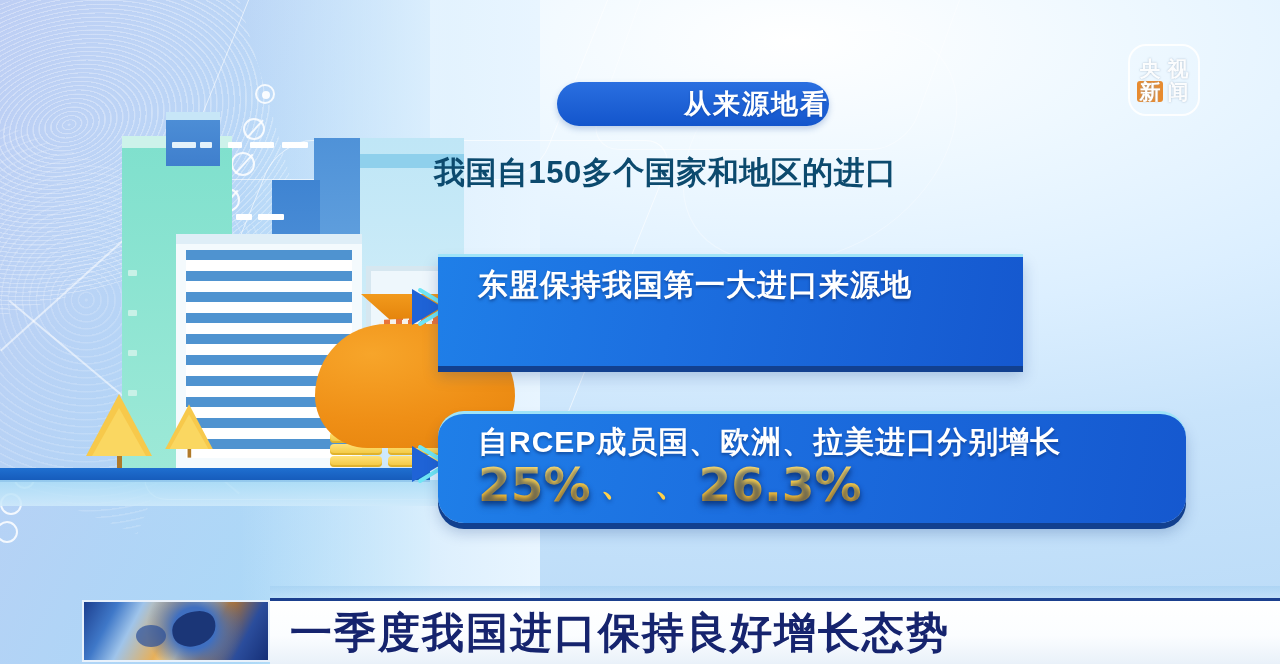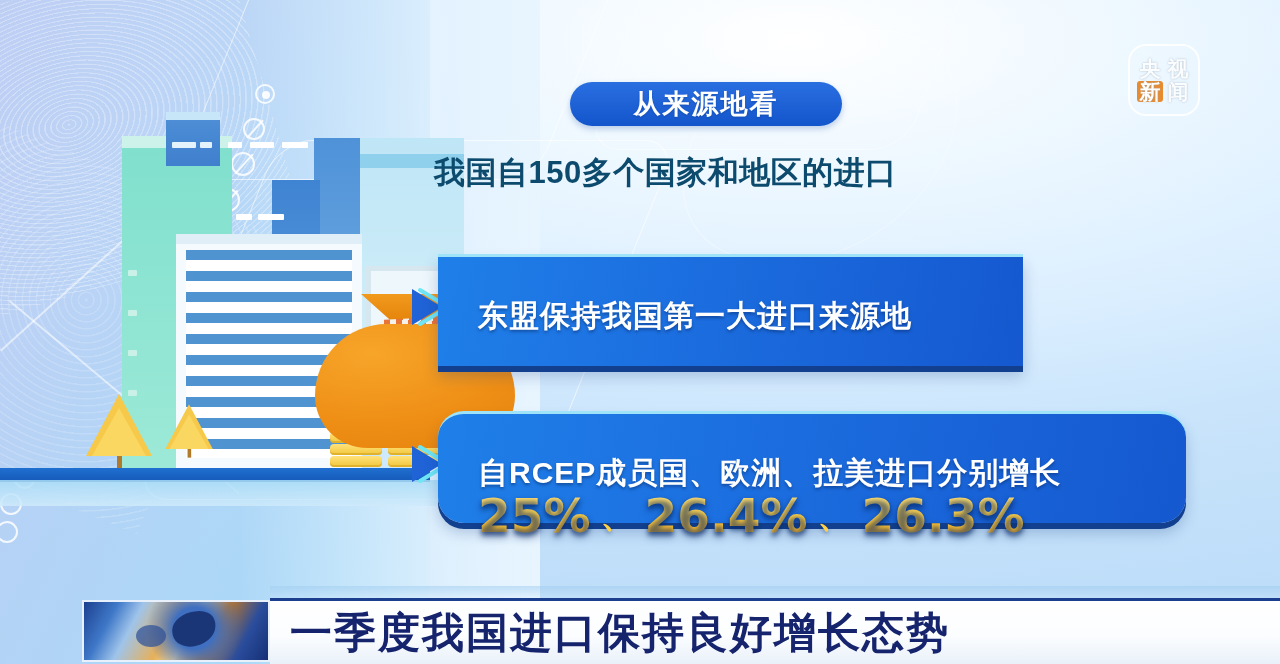--- a/index.html
+++ b/index.html
@@ -153,24 +153,24 @@
   .wm-ch{
     font-size:21px; font-weight:bold; line-height:1;
     color:rgba(255,255,255,.95);
     text-shadow:0 0 2px rgba(150,170,190,.8);
     width:26px; text-align:center;
   }
   .wm-ch.hl{ background:#e88b2f; color:#fff; border-radius:3px; }
 
   
   .pill{
-    position:absolute; left:570px; top:82px; width:272px; height:44px;
+    position:absolute; left:557px; top:82px; width:272px; height:44px;
     background:linear-gradient(180deg,#2a6fe0,#1355cc);
     border-radius:22px;
-    display:flex; align-items:center; justify-content:center;
+    display:flex; align-items:center; justify-content:flex-end;
     box-shadow:0 3px 6px rgba(40,90,170,.28);
   }
   .pill span{
     font-size:27px; font-weight:bold; color:#fff; letter-spacing:2px;
     text-shadow:0 1px 2px rgba(10,50,120,.35);
   }
 
   
   .lead{
     position:absolute; left:434px; top:150px; width:620px;
@@ -182,42 +182,42 @@
   
   .panel{
     position:absolute;
     background:linear-gradient(100deg,#1f7fe8 0%, #1c6fe0 40%, #1558cf 100%);
     border-top:3px solid #9fe3f8;
     box-shadow:0 6px 0 #12408f, 0 10px 14px rgba(20,60,130,.25);
     padding:8px 14px 10px 40px;
   }
   .panel .r1{
     font-size:30px; font-weight:bold; color:#ffffff; letter-spacing:1px;
-    text-shadow:0 2px 3px rgba(8,40,100,.5); white-space:nowrap;margin-top:31px;
+    text-shadow:0 2px 3px rgba(8,40,100,.5); white-space:nowrap;
   }
   .panel .r2{
     display:flex; align-items:baseline; gap:4px; white-space:nowrap; margin-top:2px;
   }
   .panel .r2 .lbl{
     font-size:30px; font-weight:bold; color:#fff; letter-spacing:1px;
     text-shadow:0 2px 3px rgba(8,40,100,.5);
   }
   .num{
     font-family:"DejaVu Sans",sans-serif;
     font-weight:bold;
     color:#ffd24a;
     text-shadow:0 3px 4px rgba(8,40,100,.55);
     background:linear-gradient(180deg,#ffe27d 0%,#ffd24a 45%,#f0a91c 100%);
     -webkit-background-clip:text; background-clip:text; color:transparent;
     filter:drop-shadow(0 3px 3px rgba(8,40,100,.45));
   }
   #panel1{ left:438px; top:254px; width:585px; height:112px; }
   #panel1 .num{ font-size:50px; line-height:.95; }
   #panel2{ left:438px; top:411px; width:748px; height:112px;border-radius:26px; }
-  #panel2 .nums{ display:flex; align-items:center; gap:0; margin-top:-2px; }
+  #panel2 .nums{ display:flex; align-items:flex-start; gap:0; margin-top:-2px; }
   #panel2 .num{ font-size:47px; line-height:1; }
   #panel2 .sep{
     font-size:34px; font-weight:bold; color:#ffd24a; padding:0 10px;
     filter:drop-shadow(0 2px 2px rgba(8,40,100,.45));
   }
 
   .arrow{ position:absolute; width:56px; height:54px; }
   .arrow .tri{
     position:absolute; left:4px; top:9px; width:0;height:0;
     border-top:18px solid transparent; border-bottom:18px solid transparent;
@@ -432,21 +432,20 @@
     <svg class="chev" viewBox="0 0 42 42">
       <polyline points="6,4 34,21 6,38" fill="none" stroke="#6fe6f5" stroke-width="4" stroke-linecap="round" stroke-linejoin="round"></polyline>
     </svg>
   </div>
 
   <div class="panel" id="panel2">
     <div class="r1">自RCEP成员国、欧洲、拉美进口分别增长</div>
     <div class="nums">
       <span class="num">25%</span>
       <span class="sep">、</span>
-      <span class="num">26.4%</span>
       <span class="sep">、</span>
       <span class="num">26.3%</span>
     </div>
   </div>
 
   <div class="lt-shade"></div>
   <div class="lt-globe">
     <div class="land"></div>
     <div class="land2"></div>
   </div>

